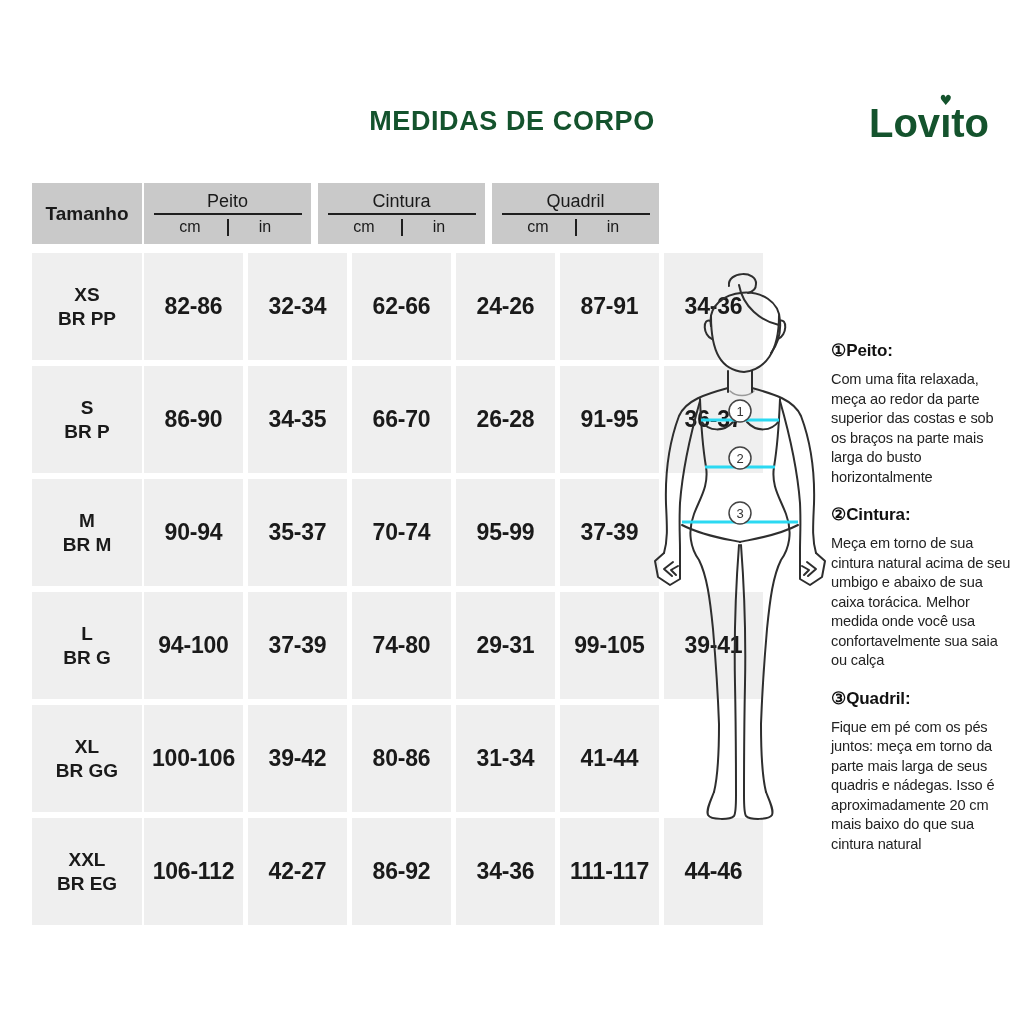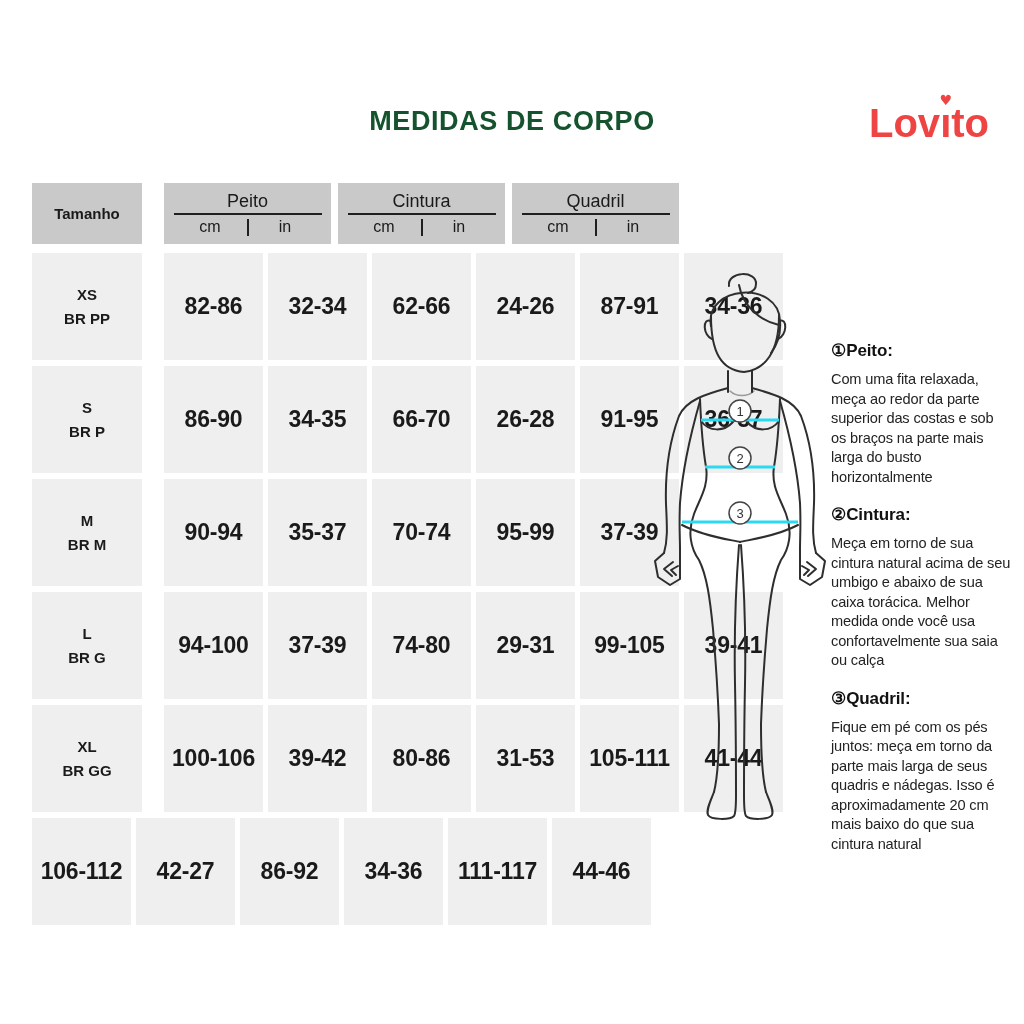--- a/index.html
+++ b/index.html
@@ -5,36 +5,36 @@
   html,body{margin:0;padding:0;background:#fff;}
   .page{position:relative;width:1024px;height:1024px;background:#ffffff;overflow:hidden;
         font-family:"Liberation Sans",sans-serif;color:#1a1a1a;}
 
   
   .title{position:absolute;top:106px;left:0;width:1024px;text-align:center;
          font-size:27px;font-weight:bold;letter-spacing:.6px;color:#14532d;}
 
   
   .brand{position:absolute;top:100px;left:869px;font-size:40px;line-height:46px;
-         font-weight:bold;color:#ef4444;white-space:nowrap;}
+         font-weight:bold;color:#14532d;white-space:nowrap;}
   .brand .iwrap{position:relative;display:inline-block;}
   .brand .heart{position:absolute;left:50%;transform:translateX(-50%);top:-7px;
                 font-size:14px;line-height:14px;font-family:"DejaVu Sans",sans-serif;}
 
   
   .size-table{position:absolute;left:32px;top:183px;}
   .t-row{display:flex;}
   .t-row.header{margin-bottom:9px;}
   .t-row.data{margin-bottom:6px;}
   .cell{background:#efefef;display:flex;align-items:center;justify-content:center;
         box-sizing:border-box;}
   .t-row.header .cell{background:#c9c9c9;height:61px;}
   .t-row.data .cell{height:107px;}
-  .c-size{width:110px;margin-right:22px;flex-direction:column;text-align:center;
-          font-weight:bold;font-size:15px;line-height:24px;}
+  .c-size{width:110px;margin-right:2px;flex-direction:column;text-align:center;
+          font-weight:bold;font-size:19px;line-height:24px;}
   .c-group{width:167px;margin-right:7px;flex-direction:column;}
   .g-name{font-size:18px;font-weight:normal;line-height:20px;}
   .g-rule{width:148px;height:2px;background:#1f1f1f;margin:2px 0 3px;}
   .g-units{display:flex;width:148px;align-items:center;justify-content:center;
            font-size:16px;font-weight:normal;}
   .g-units .u{flex:1;text-align:center;}
   .u-div{width:2px;height:17px;background:#1f1f1f;}
   .c-val{width:99px;font-weight:bold;font-size:23px;letter-spacing:-.2px;}
   .mr-a{margin-right:5px;}
   .mr-b{margin-right:5px;}
@@ -145,26 +145,29 @@
         </div>
 
   <div class="t-row data">
     <div class="cell c-size">
       <div class="s-top">XL</div>
       <div class="s-br">BR GG</div>
     </div>
   <div class="cell c-val mr-a">100-106</div>
           <div class="cell c-val mr-b">39-42</div>
           <div class="cell c-val mr-a">80-86</div>
-          <div class="cell c-val mr-b">31-53</div>
-          <div class="cell c-val mr-a">105-111</div>
+          <div class="cell c-val mr-b">31-34</div>
           <div class="cell c-val mr-none">41-44</div>
         </div>
 
   <div class="t-row data">
+    <div class="cell c-size">
+      <div class="s-top">XXL</div>
+      <div class="s-br">BR EG</div>
+    </div>
   <div class="cell c-val mr-a">106-112</div>
           <div class="cell c-val mr-b">42-27</div>
           <div class="cell c-val mr-a">86-92</div>
           <div class="cell c-val mr-b">34-36</div>
           <div class="cell c-val mr-a">111-117</div>
           <div class="cell c-val mr-none">44-46</div>
         </div>
 </div>
   </div>
 

